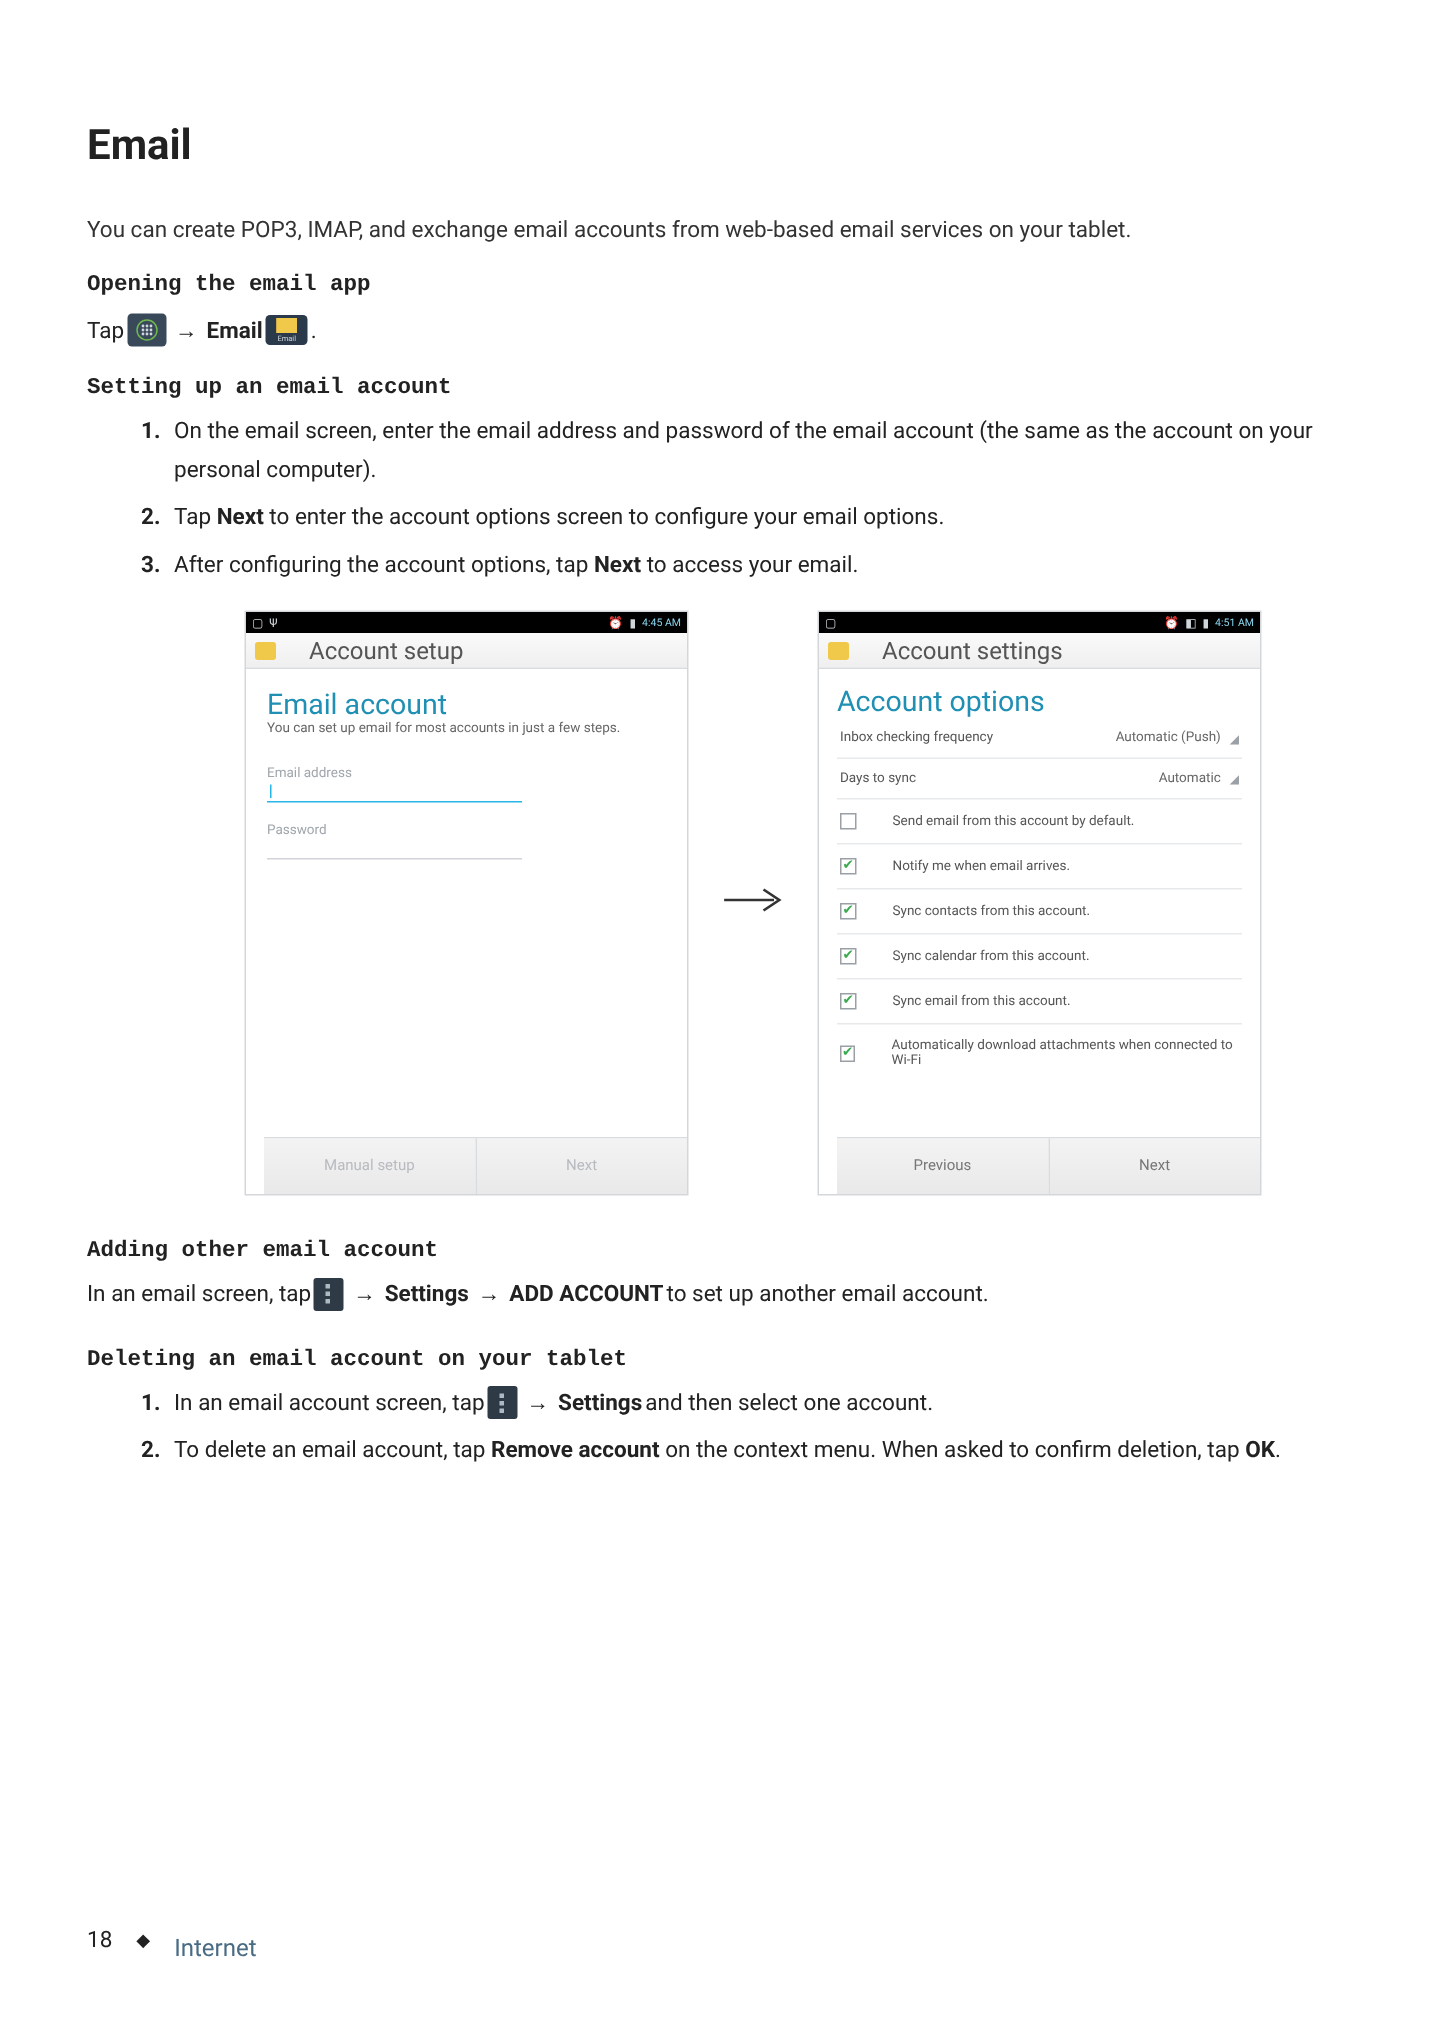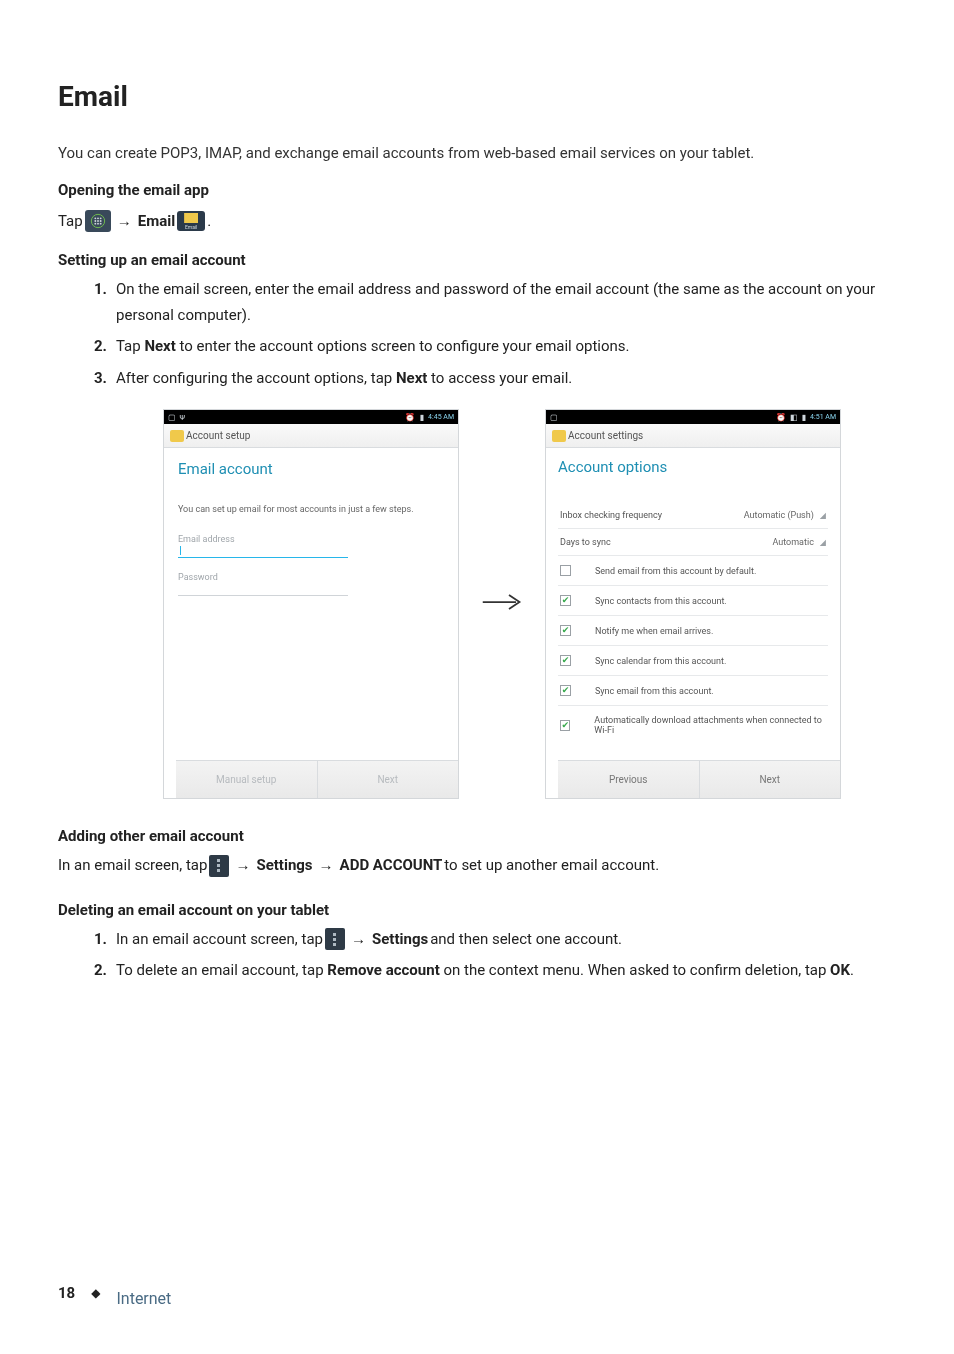--- a/index.html
+++ b/index.html
@@ -21,20 +21,21 @@
     font-size: 15px;
     line-height: 1.6;
     margin-bottom: 12px;
     color: #333;
   }
   .subheading {
     font-size: 15px;
     font-weight: 700;
     margin-top: 16px;
     margin-bottom: 8px;
+    font-family: Liberation Mono, monospace;
   }
   .tap-line {
     font-size: 15px;
     line-height: 28px;
     margin-bottom: 10px;
     display: flex;
     align-items: center;
     flex-wrap: wrap;
     gap: 2px;
   }
@@ -142,36 +143,36 @@
     padding: 0 4px;
   }
   .statusbar .left, .statusbar .right { display:flex; gap:4px; align-items:center;}
   .statusbar .sb-icon { color:#cfd6dc; font-size:8px;}
   .screen-titlebar {
     height: 24px;
     background: linear-gradient(#fafafa,#efefef);
     border-bottom:1px solid #d9dcdf;
     display:flex;
     align-items:center;
-    gap:2px;
+    gap:22px;
     padding-left:6px;
     color:#555;
-    font-size:10px;
+    font-size:16px;
   }
   .screen-titlebar .mini-env {
     width:14px;height:12px;background:#f0c94b;border-radius:2px;
   }
   .screen-body {
     flex:1;
     padding: 12px 14px 0 14px;
     display:flex;
     flex-direction:column;
     position:relative;
   }
-  .section-title { color:#1f8fb3; font-size:15px; margin-bottom:26px;}
+  .section-title { color:#1f8fb3; font-size:19px; margin-bottom:0;}
   .hint { color:#666; font-size:9px; line-height:1.3; margin-bottom:18px;}
   .field-label { color:#a0a6ab; font-size:9px; margin-bottom:4px;}
   .field-line { border-bottom:1px solid #27b6ea; height:10px; width:170px; margin-bottom:14px; position:relative;}
   .field-line .cursor { position:absolute; left:2px; bottom:2px; width:1px; height:9px; background:#27b6ea;}
   .field-line-idle { border-bottom:1px solid #d0d4d8; height:10px; width:170px; margin-bottom:14px;}
 
   
   .opt-row {
     display:flex;
     justify-content:space-between;
@@ -217,21 +218,21 @@
   
   .page-footer {
     position:absolute;
     bottom: 46px;
     left: 58px;
     font-size:15px;
     display:flex;
     align-items:center;
     gap:16px;
   }
-  .page-footer .num { font-weight:700;}
+  .page-footer .num { font-weight:400;}
   .page-footer .dia { font-size:12px;}
   .page-footer .sec { color:#4a6b84; font-size:16px;margin-top:12px;}
 </style>
 </head>
 <body>
 
 <h1>Email</h1>
 
 <p class="body-text">You can create POP3, IMAP, and exchange email accounts from web-based email services on your tablet.</p>
 
@@ -352,25 +353,25 @@
             <span class="tri">◢</span>
           </span>
       </div>
 
       <div class="check-row">
         <span class="chk"></span>
         <span>Send email from this account by default.</span>
       </div>
       <div class="check-row">
         <span class="chk checked"></span>
-        <span>Sync contacts from this account.</span>
+        <span>Notify me when email arrives.</span>
       </div>
       <div class="check-row">
         <span class="chk checked"></span>
-        <span>Notify me when email arrives.</span>
+        <span>Sync contacts from this account.</span>
       </div>
       <div class="check-row">
         <span class="chk checked"></span>
         <span>Sync calendar from this account.</span>
       </div>
       <div class="check-row">
         <span class="chk checked"></span>
         <span>Sync email from this account.</span>
       </div>
       <div class="check-row" style="border-bottom:none;">

